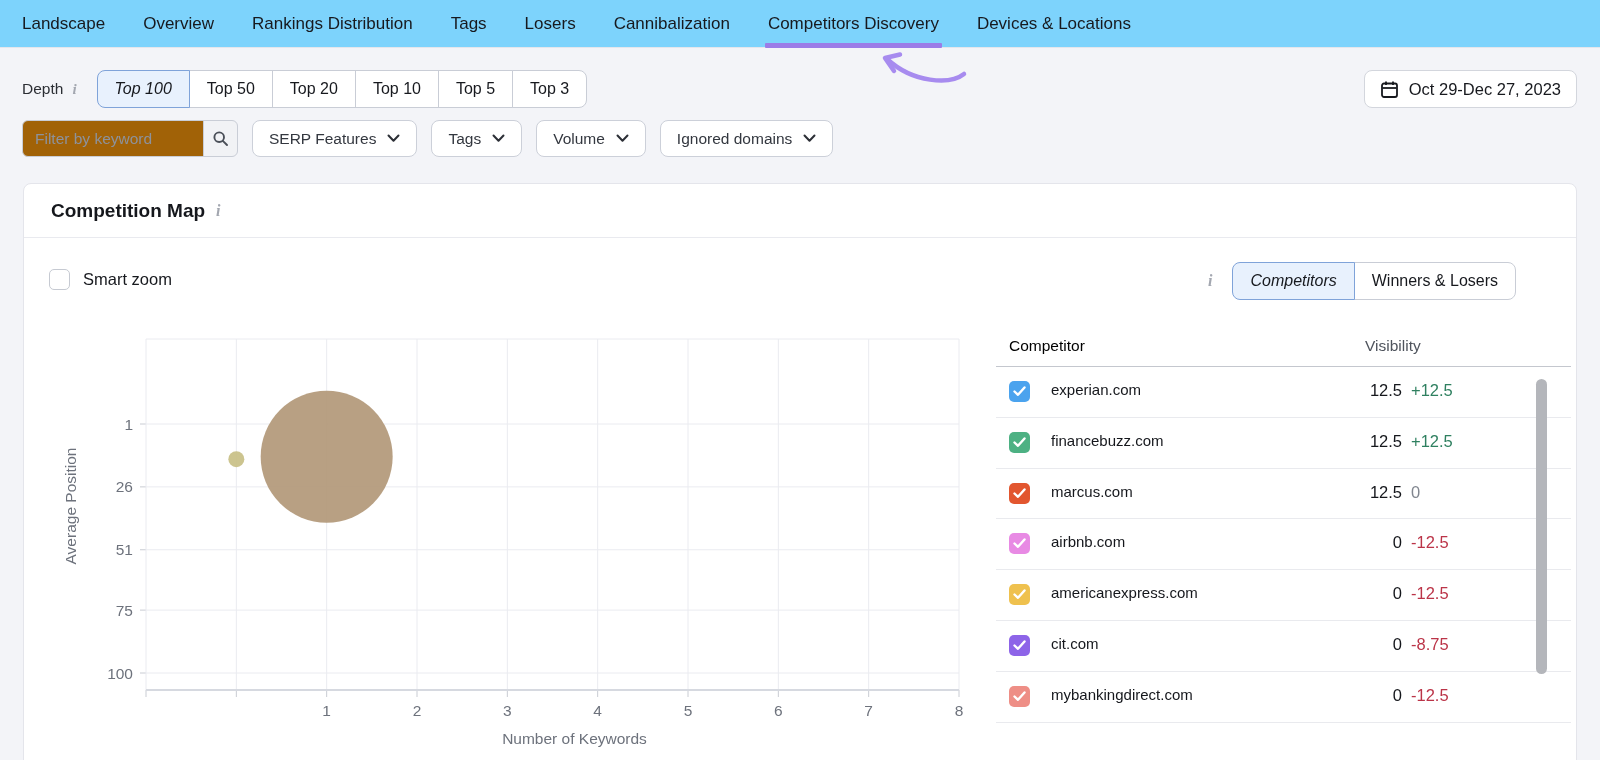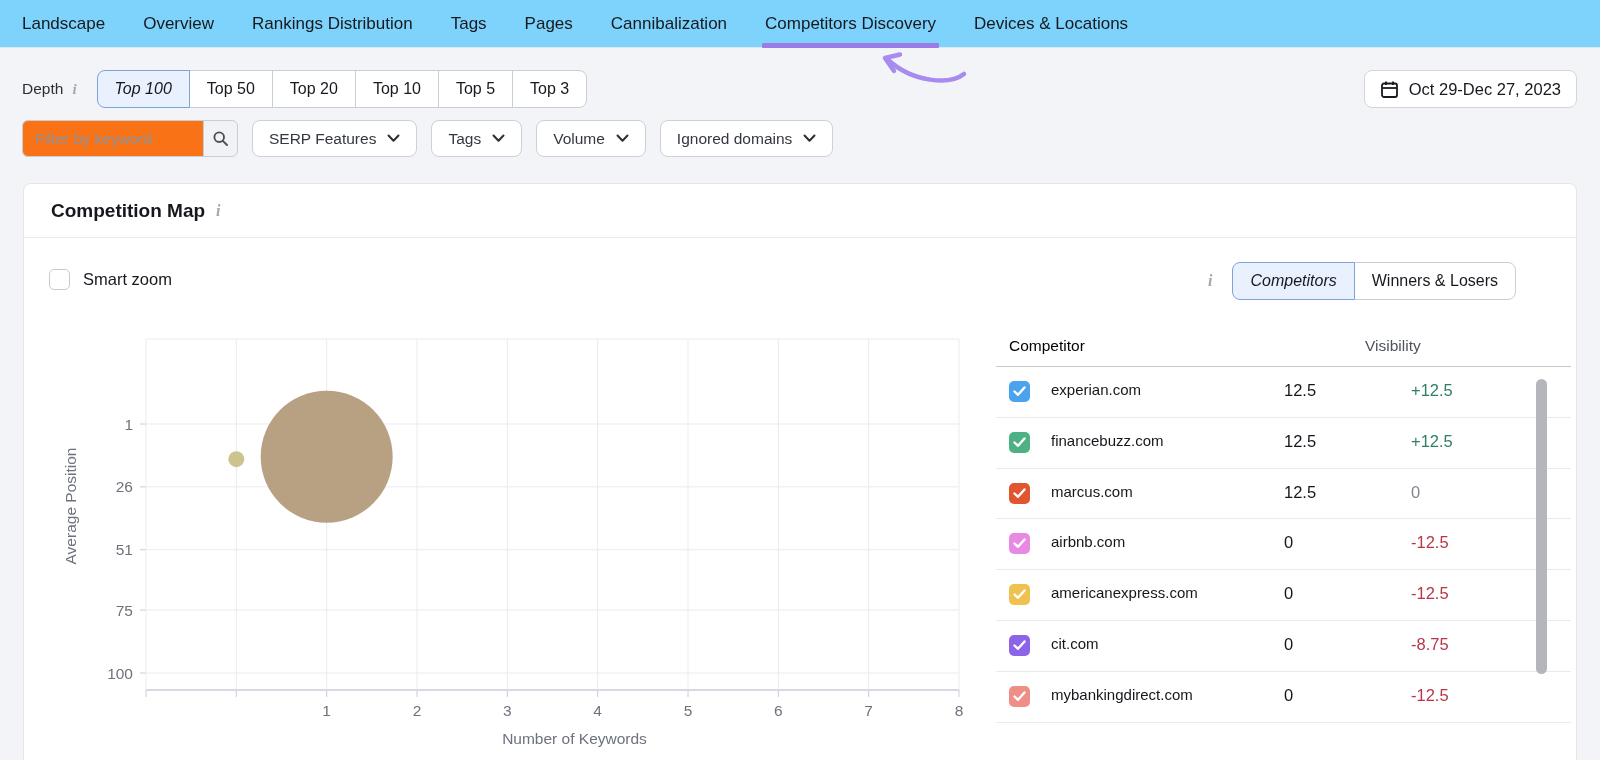--- a/index.html
+++ b/index.html
@@ -51,21 +51,21 @@
     font-family:inherit; font-size:16.5px; color:#17191e; cursor:pointer;
   }
   
   .row-filter {
     position:absolute; left:22px; top:120px; height:37px;
     display:flex; align-items:stretch; gap:14px;
   }
   .kw-group { display:flex; }
   .kw-input {
     width:182px; height:37px; border:1px solid #c9cdd6; border-radius:6px 0 0 6px;
-    padding:0 12px; font-family:inherit; font-size:15.5px; color:#17191e; background:#f97316;
+    padding:0 12px; font-family:inherit; font-size:15.5px; color:#17191e; background:#a16207;
     outline:none;
   }
   .kw-input::placeholder { color:#8d929c; }
   .kw-search-btn {
     width:35px; height:37px; margin-left:-1px; background:#f1f2f5;
     border:1px solid #c9cdd6; border-radius:0 6px 6px 0; cursor:pointer;
     display:flex; align-items:center; justify-content:center;
   }
   .pill {
     height:37px; padding:0 16px; background:#fff; border:1px solid #ccd0d9;
@@ -102,21 +102,21 @@
   .tp-col-competitor { position:absolute; left:13px; top:8px; font-size:15.5px; color:#000000; }
   .tp-col-visibility { position:absolute; left:369px; top:8px; font-size:15.5px; color:#4f545d; }
   .tp-row {
     position:relative; height:50.8px; border-bottom:1px solid #e9eaee;
   }
   .tp-check {
     position:absolute; left:13px; top:14px; width:21px; height:21px; border-radius:5px;
     display:flex; align-items:center; justify-content:center; cursor:pointer;
   }
   .tp-domain { position:absolute; left:55px; top:14px; font-size:15px; color:#15171c; }
-  .tp-value { position:absolute; left:288px; top:14px; width:110px; text-align:left; font-size:16.5px; color:#15171c; }
+  .tp-value { position:absolute; left:296px; top:14px; width:110px; text-align:right; font-size:16.5px; color:#15171c; }
   .tp-diff { position:absolute; left:415px; top:14px; width:140px; font-size:16.5px; }
   .tp-diff.pos { color:#2f8060; }
   .tp-diff.neg { color:#bb3448; }
   .tp-diff.zero { color:#81868f; }
   .tp-scrollbar {
     position:absolute; left:540px; top:50px; width:11px; height:295px;
     background:#b4b6bb; border-radius:6px; cursor:grab;
   }
   
   .chart-wrap { position:absolute; left:0; top:152px; width:965px; height:412px; }
@@ -132,21 +132,21 @@
     <div class="nav-item">
       <span>Overview</span>
     </div>
     <div class="nav-item">
       <span>Rankings Distribution</span>
     </div>
     <div class="nav-item">
       <span>Tags</span>
     </div>
     <div class="nav-item">
-      <span>Pages</span>
+      <span>Losers</span>
     </div>
     <div class="nav-item">
       <span>Cannibalization</span>
     </div>
     <div class="nav-item">
       <span>Competitors Discovery</span>
       <div class="active-underline" style="background: rgb(155, 124, 231);"></div>
     </div>
     <div class="nav-item">
       <span>Devices &amp; Locations</span>

